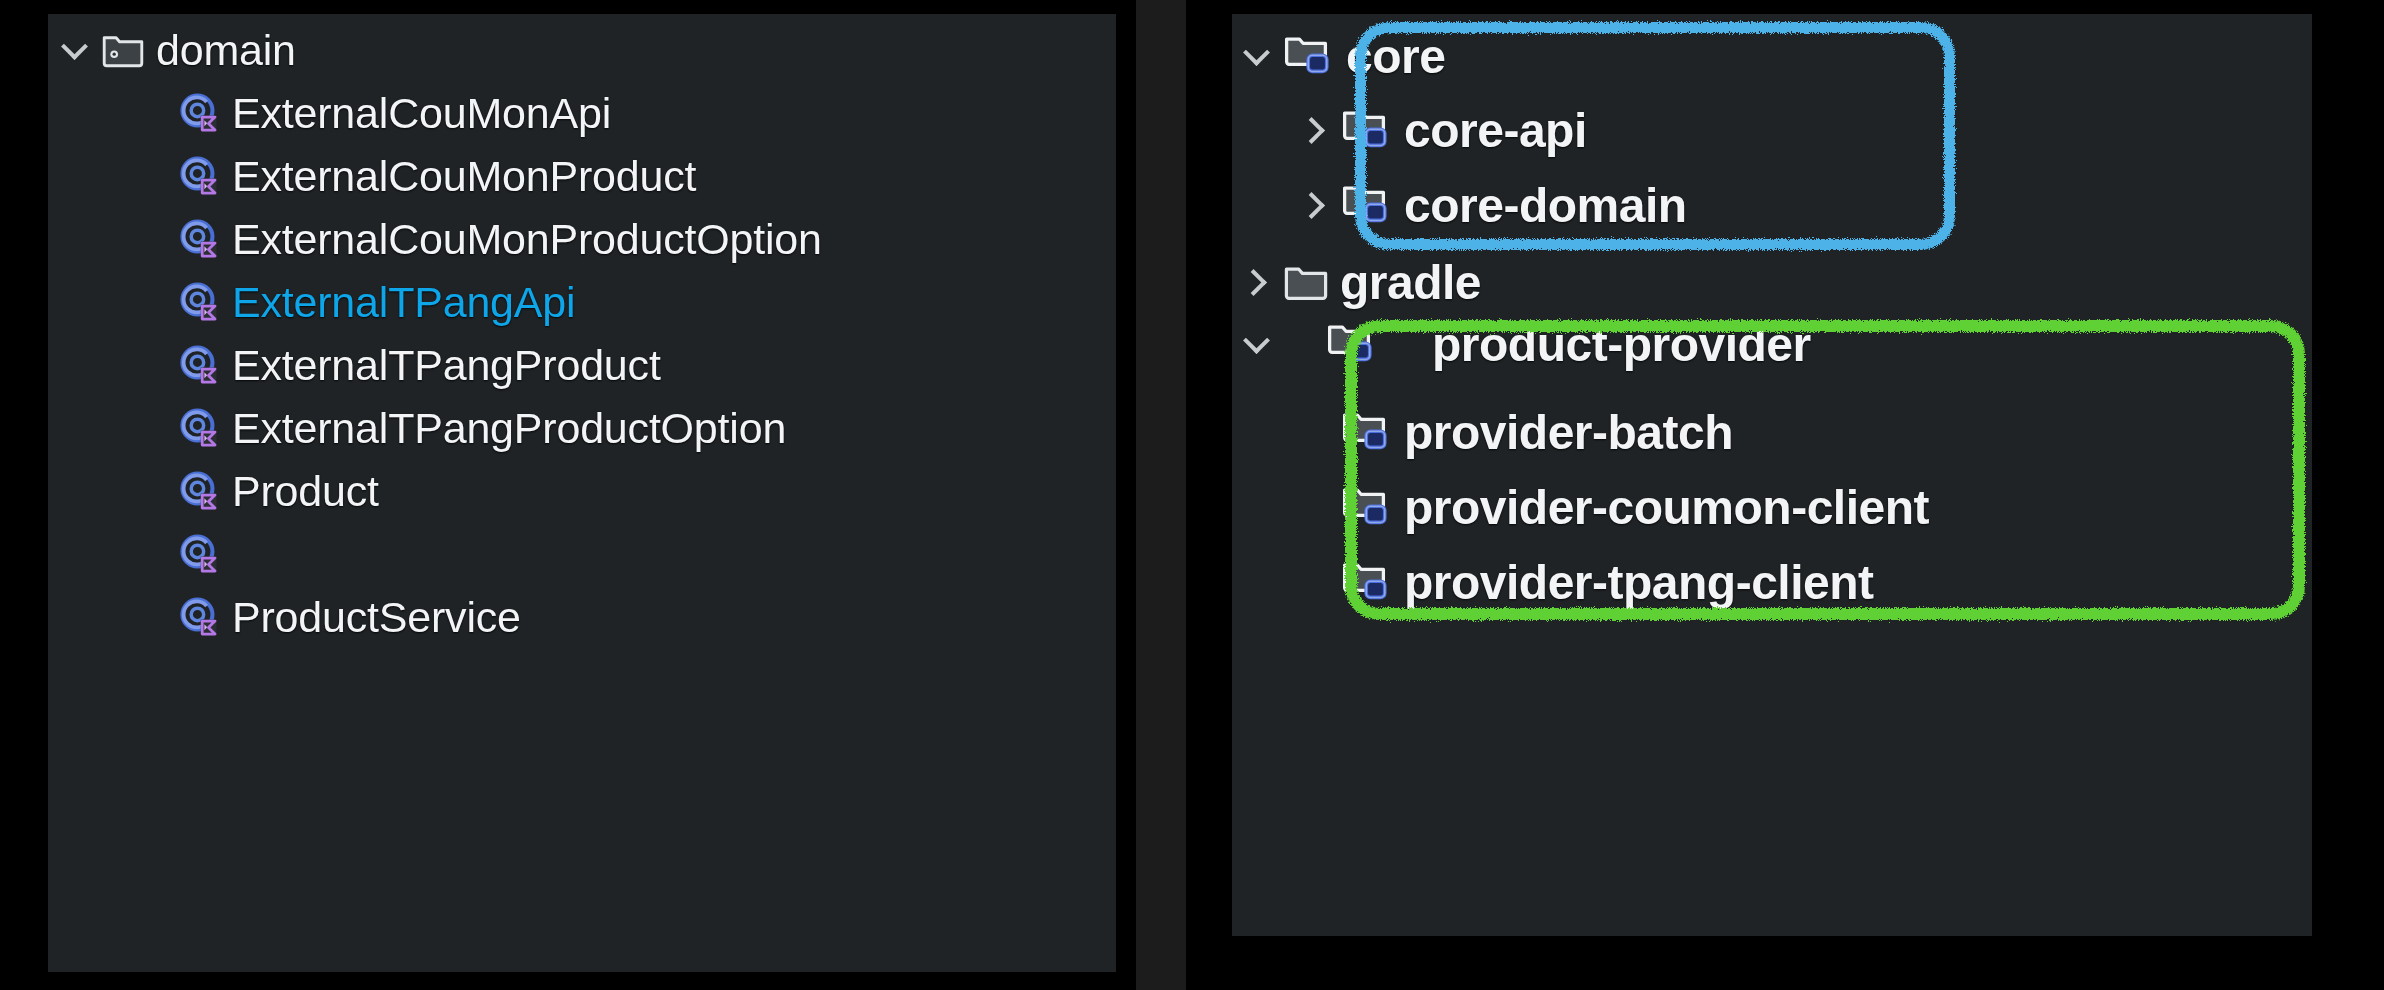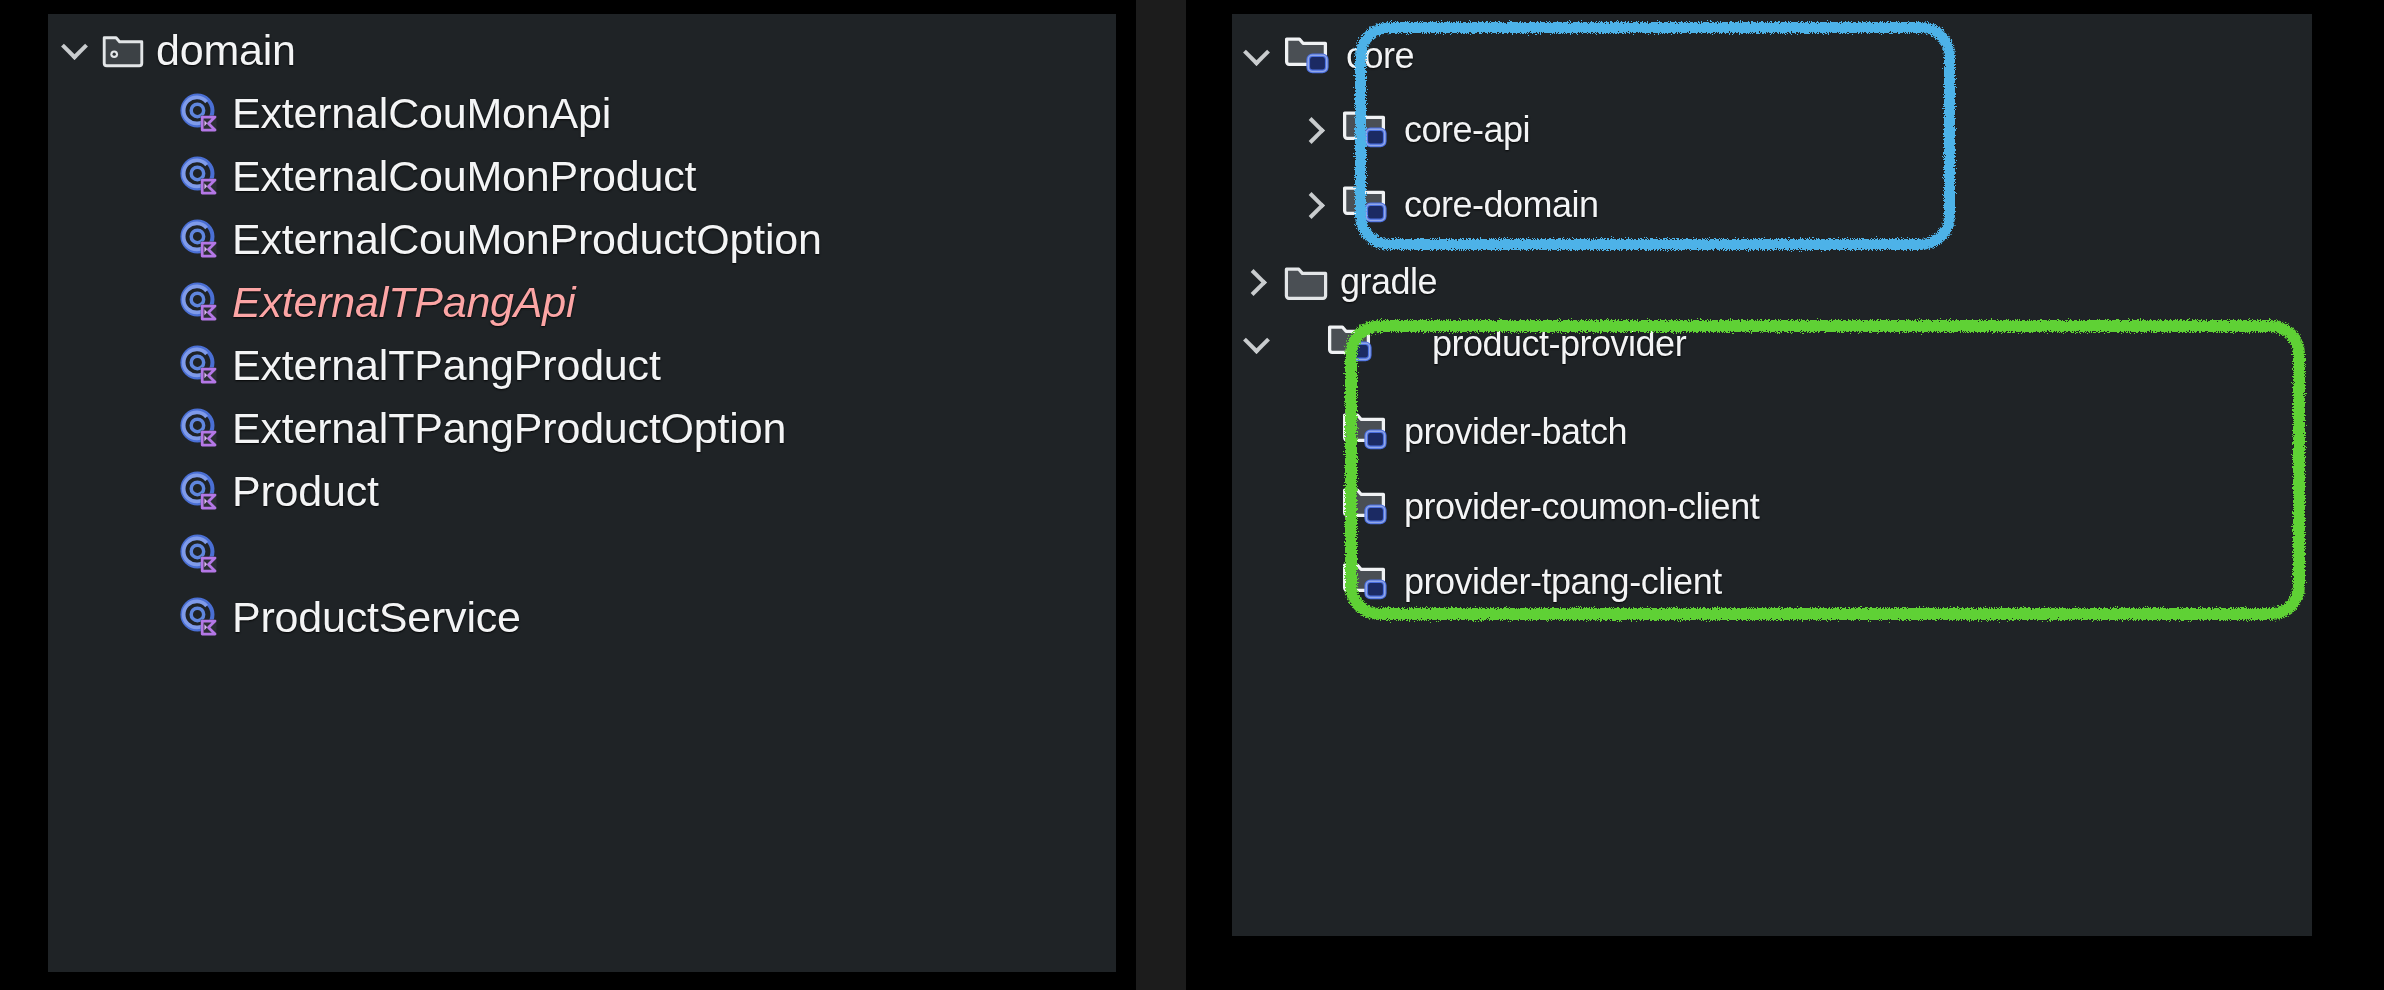--- a/index.html
+++ b/index.html
@@ -61,22 +61,22 @@
   }
 
   
   #left-inner .row .label {
     font-size: 43px;
     font-weight: 400;
     letter-spacing: -0.2px;
   }
   
   #right-inner .row .label {
-    font-size: 36px;
-    font-weight: 400;
+    font-size: 48px;
+    font-weight: 700;
     letter-spacing: -0.5px;
   }
 
   
   .chevron {
     position: relative;
     width: 34px;
     height: 34px;
     flex: 0 0 34px;
     margin-right: 8px;
@@ -199,21 +199,21 @@
           <span class="ico">
             <svg width="44" height="44" viewBox="0 0 24 24">
       <circle cx="10.6" cy="10.6" r="8.2" fill="none" stroke="#4a6fd4" stroke-width="2.2"></circle>
       <path d="M15.6 6.0a7.1 7.1 0 1 0 0 9.2" fill="none" stroke="#7f9bea" stroke-width="2.0"></path>
       <circle cx="10.6" cy="10.6" r="3.4" fill="none" stroke="#5f86de" stroke-width="1.9"></circle>
       <path d="M12.4 13.4h8.6v8.6h-8.6z" fill="#2b2f33"></path>
       <path d="M13.2 14.2h7.0l-3.6 3.5 3.6 3.6h-7.0z" fill="#2b2f33" stroke="#b477e6" stroke-width="1.5" stroke-linejoin="round"></path>
       <path d="M14.4 16.0l1.5 1.6-1.5 1.6z" fill="#d9b3f2"></path>
     </svg>
           </span>
-          <span class="label" style="color: #fca5a5; font-style: italic;">ExternalTPangApi</span>
+          <span class="label" style="color: #0ea5e9;">ExternalTPangApi</span>
         </div>
         <div class="row" style="top: 386px; left: 88px;">
           <span class="chevron blank"></span>
           <span class="ico">
             <svg width="44" height="44" viewBox="0 0 24 24">
       <circle cx="10.6" cy="10.6" r="8.2" fill="none" stroke="#4a6fd4" stroke-width="2.2"></circle>
       <path d="M15.6 6.0a7.1 7.1 0 1 0 0 9.2" fill="none" stroke="#7f9bea" stroke-width="2.0"></path>
       <circle cx="10.6" cy="10.6" r="3.4" fill="none" stroke="#5f86de" stroke-width="1.9"></circle>
       <path d="M12.4 13.4h8.6v8.6h-8.6z" fill="#2b2f33"></path>
       <path d="M13.2 14.2h7.0l-3.6 3.5 3.6 3.6h-7.0z" fill="#2b2f33" stroke="#b477e6" stroke-width="1.5" stroke-linejoin="round"></path>

